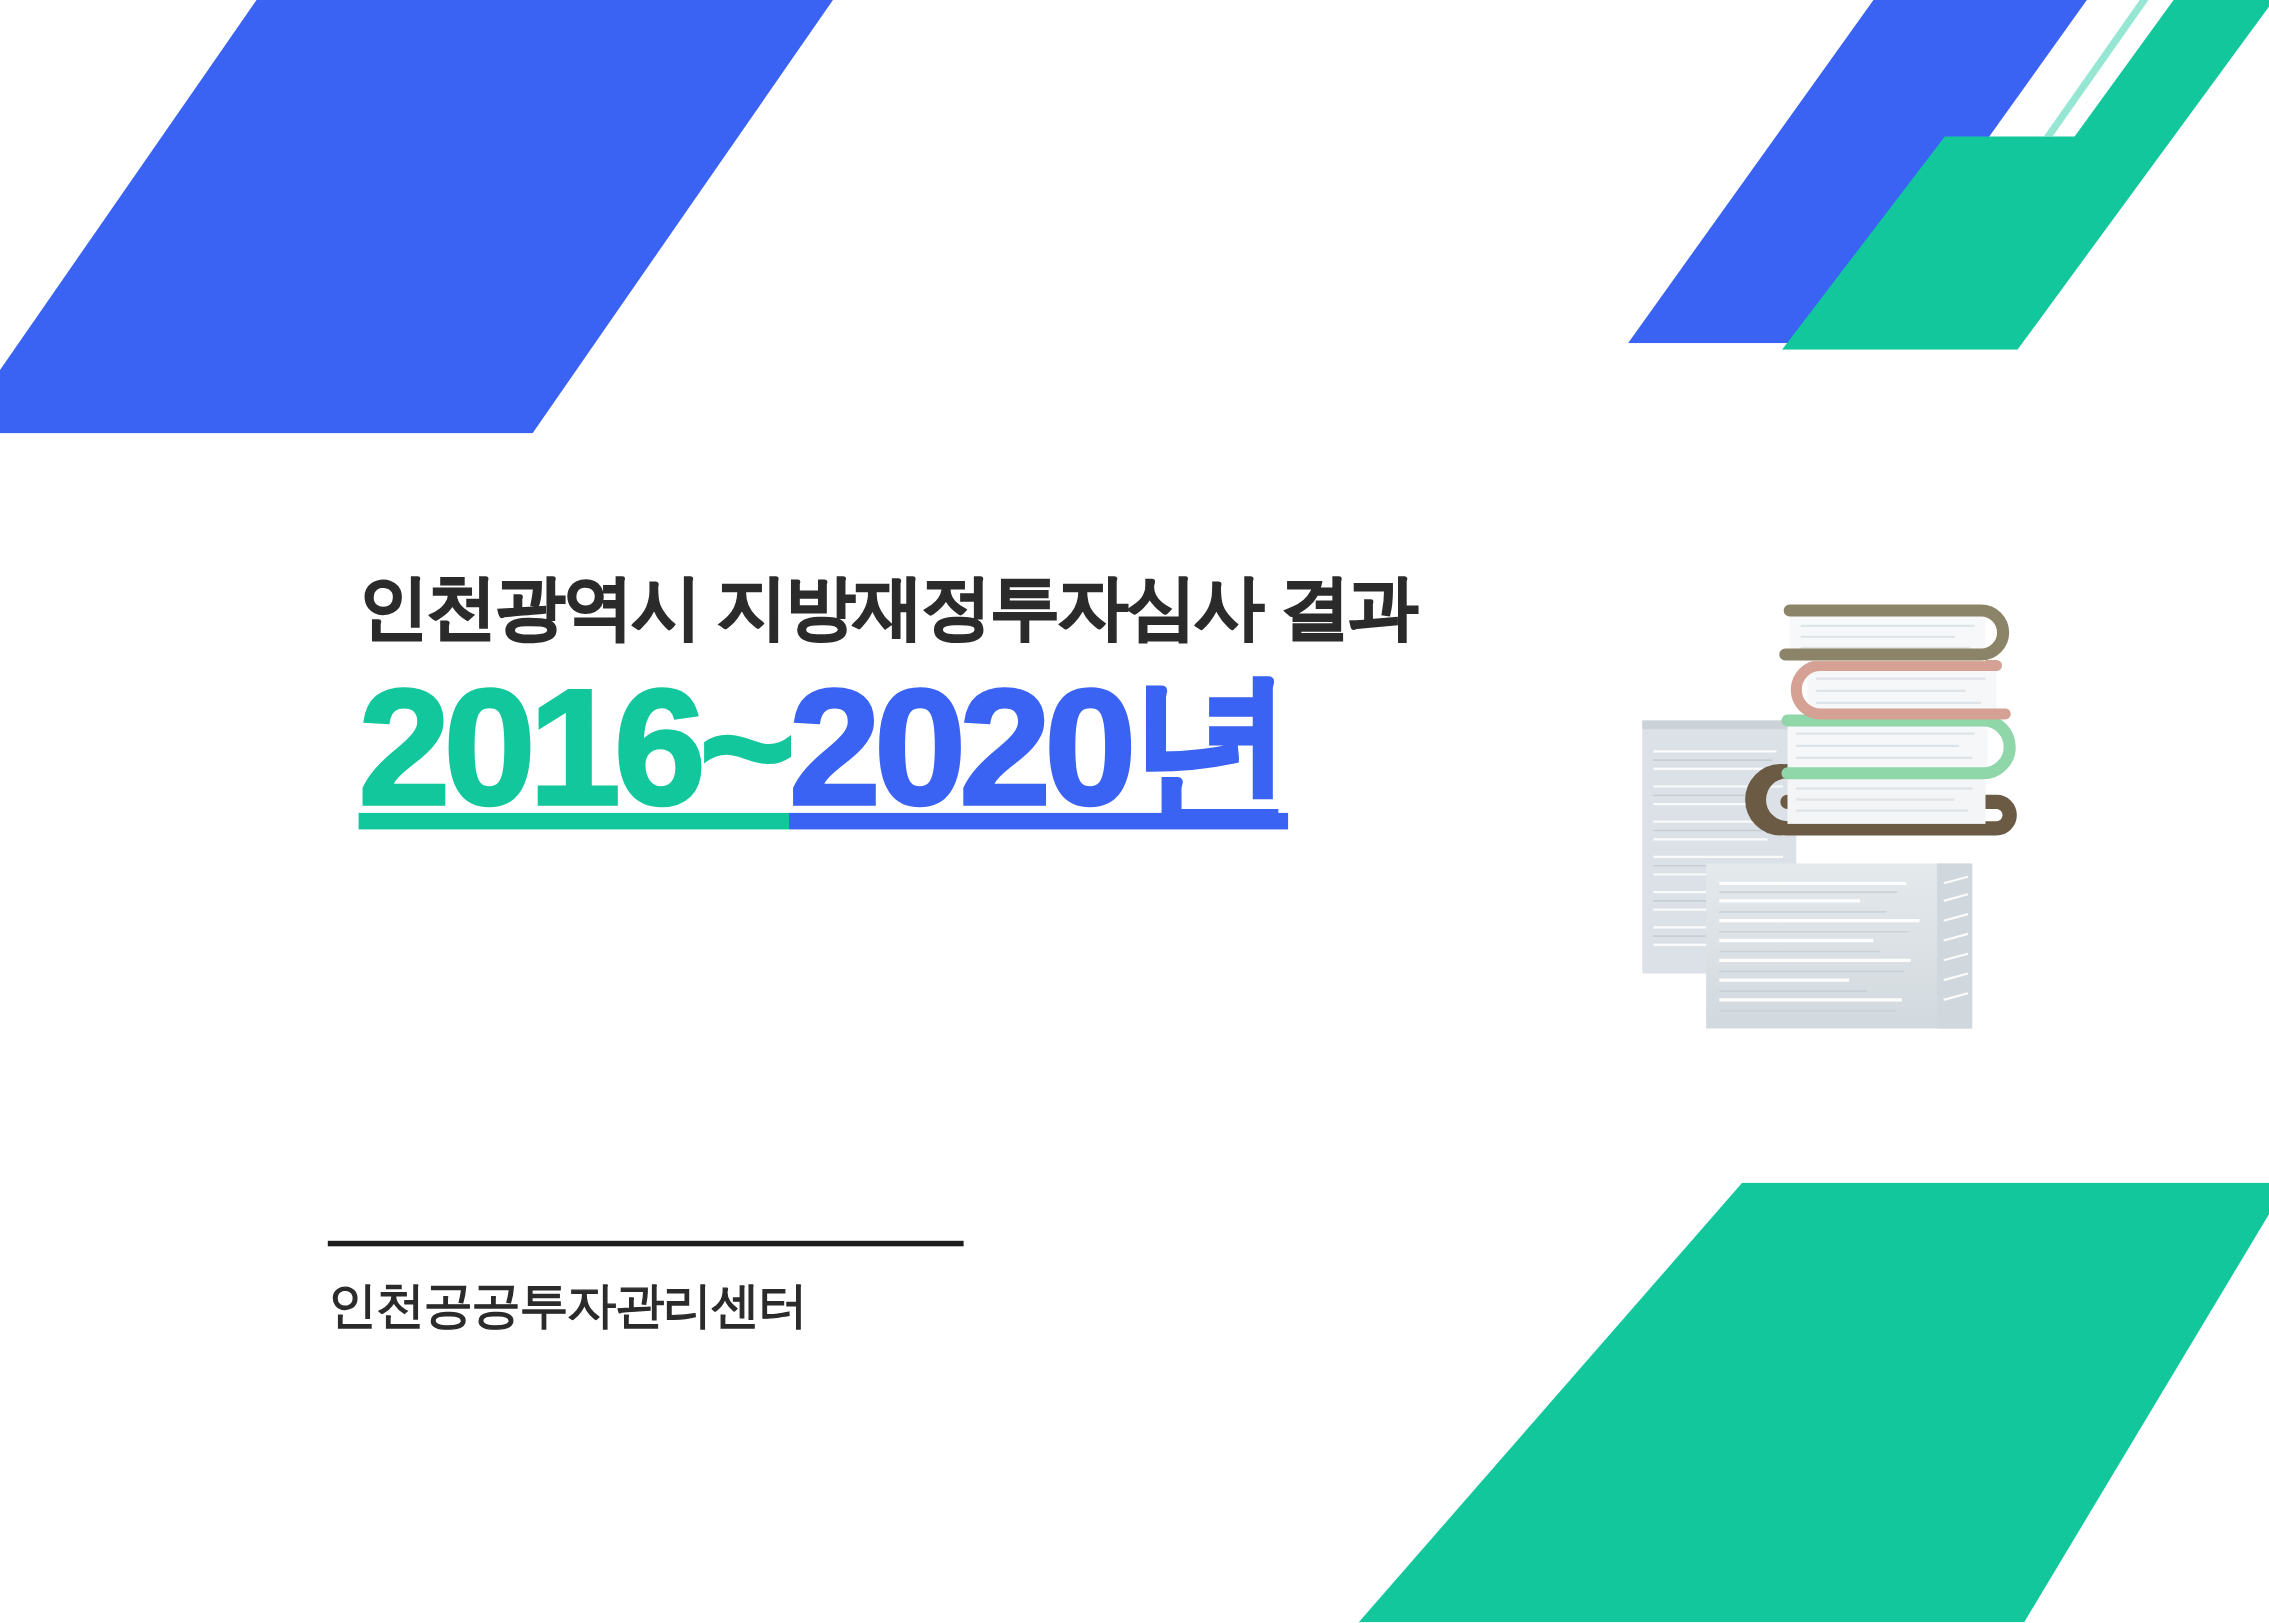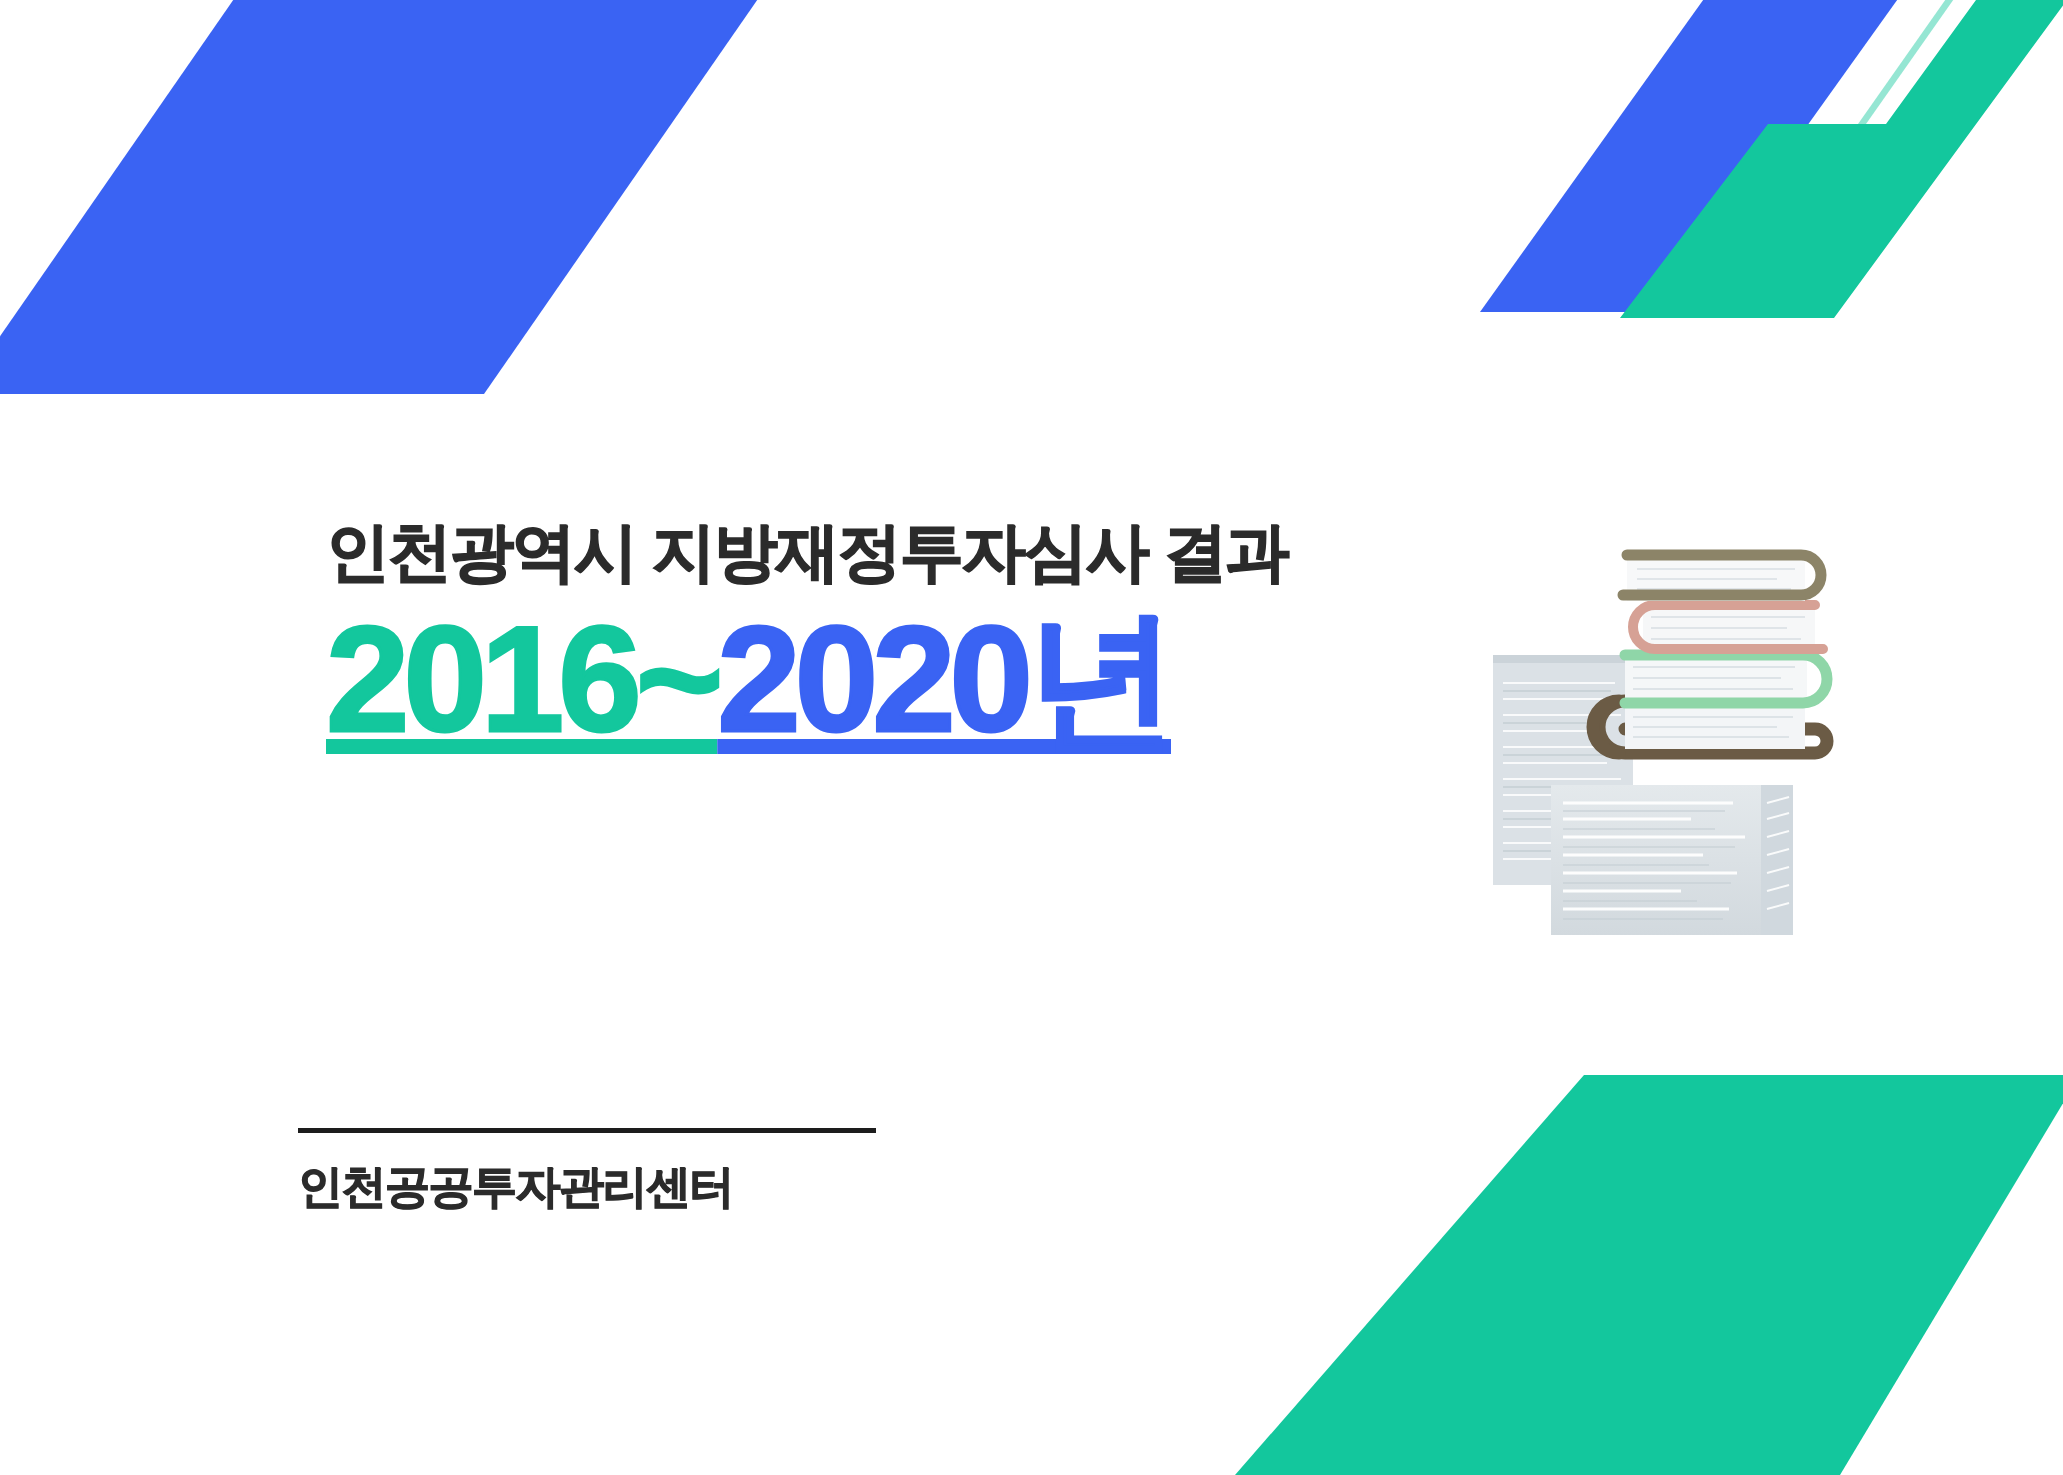--- a/index.html
+++ b/index.html
@@ -125,21 +125,21 @@
   }
   #footer-rule {
     width: 578px;
     height: 5px;
     background: #1d1d1d;
     margin: 0 0 24px 0;
   }
   #footer-org {
     margin: 0;
     font-size: 45px;
-    font-weight: 700;
+    font-weight: 400;
     letter-spacing: -1.5px;
     color: #2B2B2B;
     white-space: nowrap;
     -webkit-text-stroke: 1.2px #2B2B2B;
   }
 
   
   #books {
     position: absolute;
     left: 1475px;

